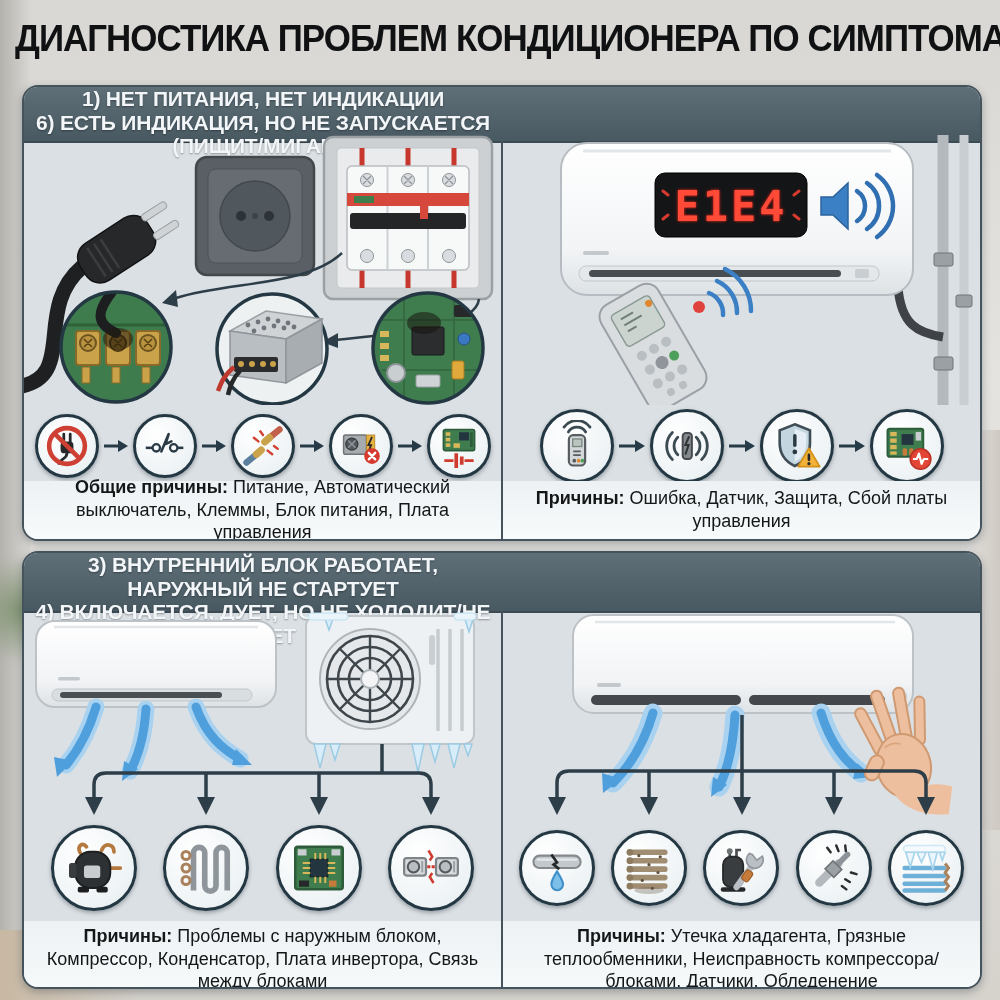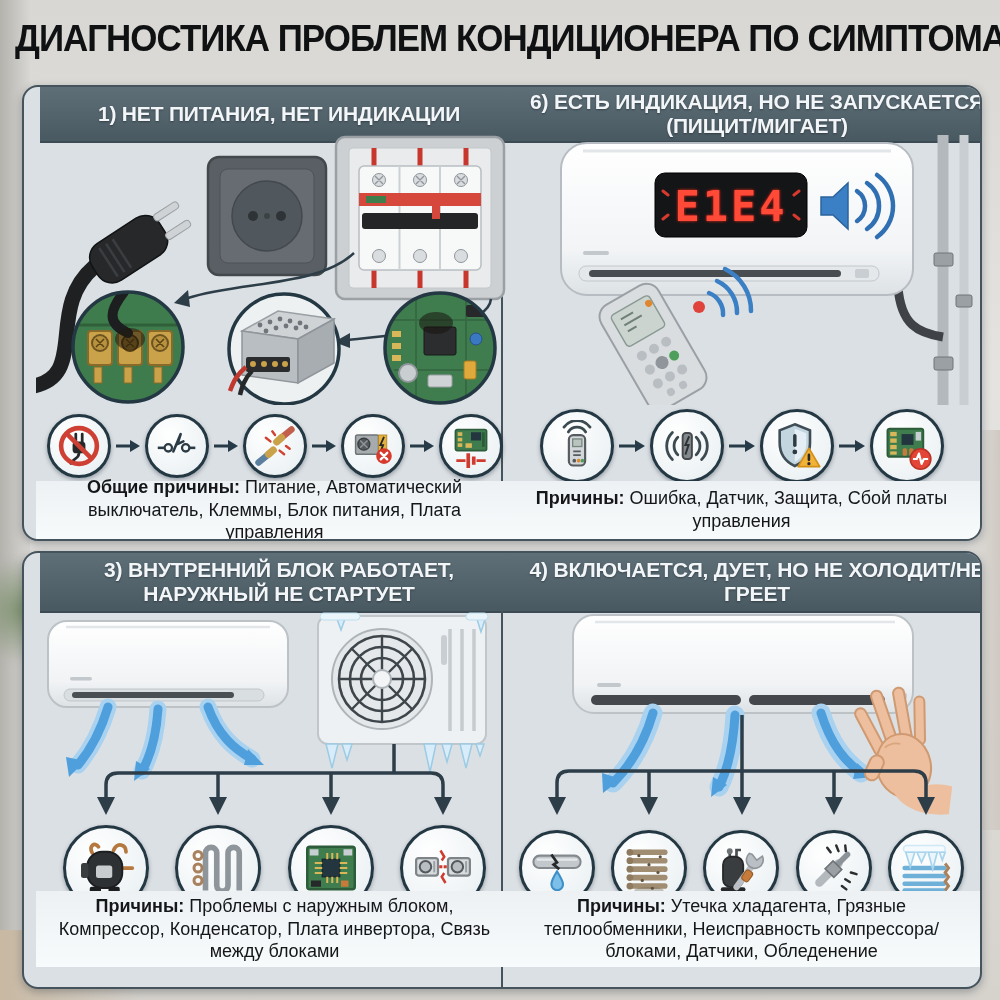--- a/index.html
+++ b/index.html
@@ -15,55 +15,55 @@
 
   #page-title{position:absolute;left:0;top:18px;width:1000px;text-align:center;
               font-size:36px;font-weight:bold;color:#101112;letter-spacing:-1px;
               transform:scaleX(.97);white-space:nowrap;}
 
   .panel{position:absolute;left:22px;width:956px;background:#dbe0e4;
          border:2.5px solid #45535c;border-radius:16px;overflow:hidden;
          box-shadow:0 3px 8px rgba(40,50,58,.35);}
   #panel-top{top:85px;height:452px;}
   #panel-bottom{top:551px;height:434px;}
-  .panel-header{position:absolute;left:16px;top:0;width:100%;
+  .panel-header{position:absolute;left:0;top:0;width:100%;
                 background:linear-gradient(180deg,#5e6f78 0%,#52636c 55%,#495962 100%);
-                border-bottom:2px solid #3c4a53;display:flex;}
+                border-bottom:2px solid #3c4a53;display:flex;flex-direction:column;}
   #panel-top .panel-header{height:54px;}
   #panel-bottom .panel-header{height:58px;}
   .qtitle{width:478px;display:flex;align-items:center;justify-content:center;text-align:center;
           color:#f3f6f8;font-weight:bold;font-size:21px;line-height:1.12;letter-spacing:-.2px;
           text-shadow:0 1px 2px rgba(0,0,0,.35);padding:0 6px;box-sizing:border-box;}
   .vdivider{position:absolute;left:477px;width:2px;background:#45535c;}
   #panel-top .vdivider{top:54px;bottom:0;}
   #panel-bottom .vdivider{top:58px;bottom:0;}
 
   .quad{position:absolute;top:0;height:100%;width:477px;}
-  .quad.left{left:0;margin-left:12px;} .quad.right{left:479px;}
+  .quad.left{left:0;} .quad.right{left:479px;}
 
   .illu{position:absolute;left:0;width:477px;}
   #panel-top .illu{top:48px;height:270px;}
   #panel-bottom .illu{top:58px;height:214px;}
   .illu svg{display:block;width:477px;}
 
   .iconrow{position:absolute;left:0;width:477px;display:flex;align-items:center;}
   #panel-top .iconrow{top:324px;height:70px;justify-content:center;gap:5px;}
   #panel-bottom .iconrow{top:272px;height:86px;justify-content:space-evenly;}
   .circ{border-radius:50%;background:radial-gradient(circle at 35% 30%,#ffffff,#eef3f5 70%,#e2e9ec);
         border:3px solid #243844;display:flex;align-items:center;justify-content:center;
         box-shadow:0 2px 4px rgba(20,35,45,.35);flex:0 0 auto;}
   .c64{width:58px;height:58px;} .c74{width:68px;height:68px;}
   .c86{width:80px;height:80px;} .c76{width:70px;height:70px;}
   .flowarrow{flex:0 0 auto;}
 
   .capstrip{position:absolute;left:0;width:477px;box-sizing:border-box;
             background:linear-gradient(180deg,#edf1f3,#f8fbfc);
             display:flex;align-items:center;justify-content:center;text-align:center;}
   #panel-top .capstrip{top:394px;height:58px;padding:2px 8px;}
-  #panel-bottom .capstrip{top:338px;height:76px;padding:2px 8px;align-items:center;}
+  #panel-bottom .capstrip{top:368px;height:76px;padding:2px 8px;align-items:center;}
   .caption{font-size:18px;line-height:1.26;color:#141618;}
   .caption .b{font-weight:bold;}
 </style>
 </head>
 <body>
 
 <div class="bgdecor" id="bg-left-wall"></div>
 <div class="bgdecor" id="bg-plant"></div>
 <div class="bgdecor" id="bg-floor"></div>
 <div class="bgdecor" id="bg-right"></div>

